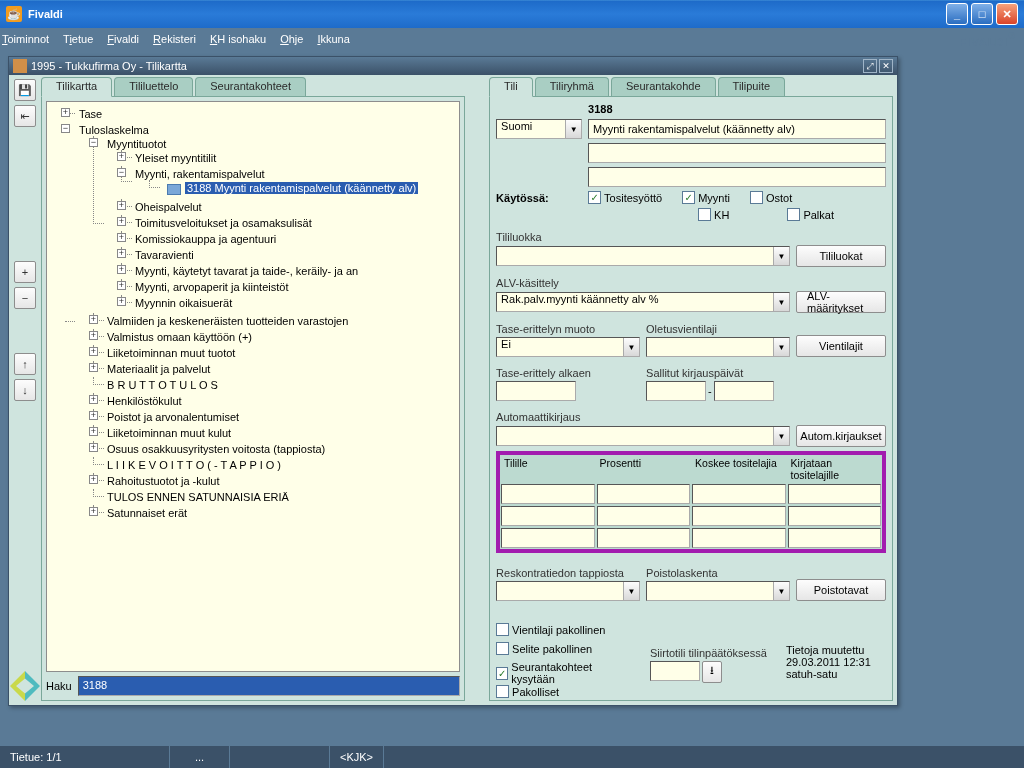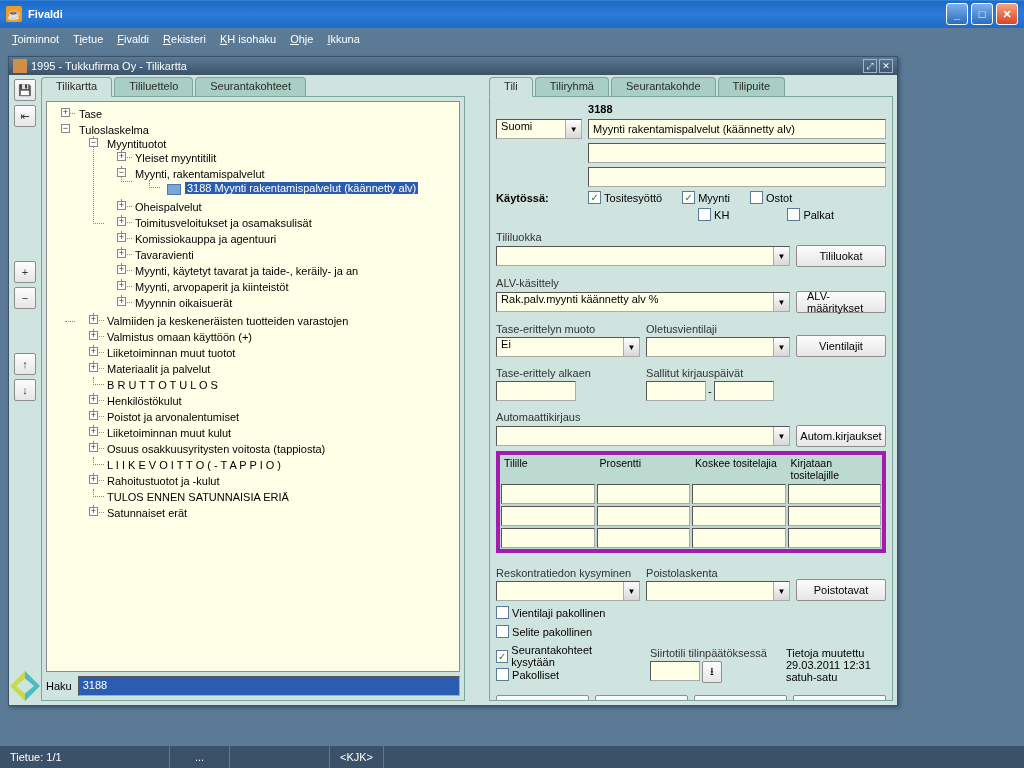--- a/index.html
+++ b/index.html
@@ -6,21 +6,21 @@
 body { background: #ece9d8; width: 1024px; height: 768px; overflow: hidden; }
 
 
 .titlebar { height: 28px; background: linear-gradient(#3e8cd6,#1e6bc9 5%,#2a7bd8 50%,#1e6bc9); color:#fff; display:flex; align-items:center; padding:0 6px; }
 .titlebar .java-icon { width:16px; height:16px; background:#f29c1f; border-radius:2px; margin-right:6px; display:flex; align-items:center; justify-content:center; color:#fff; font-weight:bold; }
 .titlebar .title { flex:1; font-weight:bold; }
 .titlebar .winbtn { width:22px; height:22px; border:1px solid #fff; border-radius:3px; margin-left:3px; display:flex; align-items:center; justify-content:center; color:#fff; font-weight:bold; background:linear-gradient(#7fb0e8,#2a6dc0); }
 .titlebar .winbtn.close { background:linear-gradient(#f7a27b,#d9442a); }
 
 
-.menubar { height:22px; background:#5a7a96; display:flex; align-items:center; padding:0 12px; color:#fff; position:relative; }
+.menubar { height:22px; background:#5a7a96; display:flex; align-items:center; padding:0 2px; color:#fff; position:relative; }
 .menubar .menuitem { margin-right:14px; cursor:default; }
 .menubar .menuitem u { text-decoration: underline; }
 
 
 .mdi { position:relative; background:#5a7a96; width:100%; height:calc(100% - 28px - 22px - 22px); }
 
 
 .inner-window { position:absolute; left:8px; top:6px; width:890px; height:650px; background:#cfe4de; border:1px solid #3b5168; box-shadow:2px 2px 4px rgba(0,0,0,0.3); }
 .inner-title { height:18px; background:linear-gradient(#5a7a96,#3b5168); color:#fff; display:flex; align-items:center; padding:0 4px; font-size:11px; }
 .inner-title .iwicon { width:14px; height:14px; background:#d08f48; margin-right:4px; }
@@ -344,39 +344,39 @@
               <div class="gt-row">
                   <div class="field"></div>
                   <div class="field"></div>
                   <div class="field"></div>
                   <div class="field"></div>
                 </div>
             </div>
 
             <div class="row" style="margin-top:8px">
               <div style="flex:1">
-                <div class="sect-label">Reskontratiedon kysyminen</div>
+                <div class="sect-label">Reskontratiedon tappiosta</div>
                 <div class="select">
                     <span></span>
                     <span class="arrow">▼</span>
                   </div>
               </div>
               <div style="flex:1">
                 <div class="sect-label">Poistolaskenta</div>
                 <div class="select">
                     <span></span>
                     <span class="arrow">▼</span>
                   </div>
               </div>
               <div style="width:90px; align-self:flex-end">
                 <div class="btn">Poistotavat</div>
               </div>
             </div>
 
-            <div class="row" style="align-items:flex-end; margin-top:1px">
+            <div class="row" style="align-items:center; margin-top:18px">
               <div style="flex:1">
                 <div class="chk">
                     <span class="box"></span>
                     <span>Vientilaji pakollinen</span>
                   </div><br>
                 <div class="chk" style="margin-top:4px">
                     <span class="box"></span>
                     <span>Selite pakollinen</span>
                   </div><br>
                 <div style="margin-top:4px">

